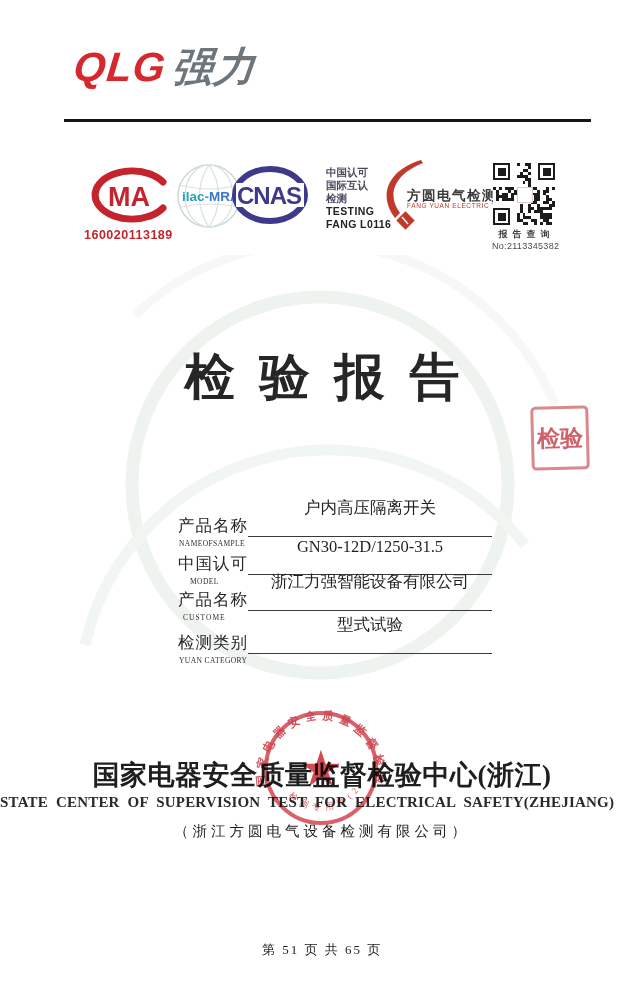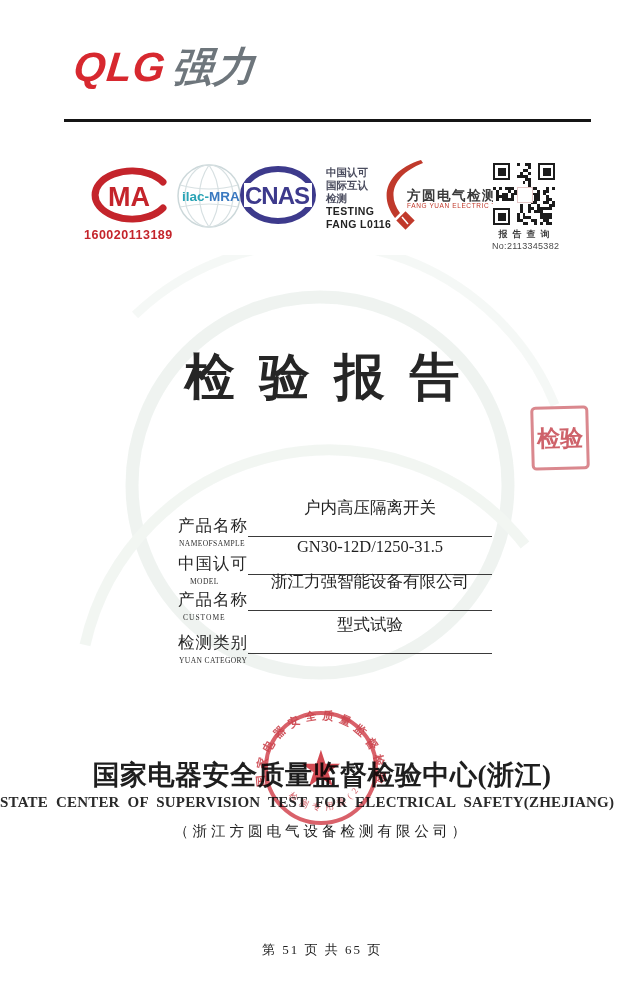--- a/index.html
+++ b/index.html
@@ -14,21 +14,21 @@
   .brand .qlg{color:#d7282f;}
   .brand .cn{color:#6e767c;margin-left:6px;}
   .rule{left:64px;top:119px;width:527px;height:3px;background:#151515;}
 
   
   .cma{left:84px;top:167px;width:86px;text-align:center;}
   .cma-num{margin-top:1px;color:#c4242b;font-weight:bold;
            font-family:"Liberation Sans",sans-serif;font-size:12.5px;letter-spacing:.5px;}
   .ilac{left:176px;top:163px;width:66px;height:66px;}
   .ilac svg{display:block;}
-  .cnas-logo{left:240px;top:166px;}
+  .cnas-logo{left:232px;top:166px;}
   .cnas-txt{left:326px;top:166px;font-family:"Liberation Sans",sans-serif;line-height:12.5px;
             font-size:10.5px;font-weight:bold;color:#4a4c5e;white-space:nowrap;}
   .cnas-txt .en{color:#232323;letter-spacing:.4px;}
   .cnas-txt div{margin-bottom:.5px;}
   .fy-swoosh{left:381px;top:160px;}
   .fy-name{left:407px;top:187px;font-family:"Liberation Sans",sans-serif;font-weight:bold;
            font-size:13.5px;color:#3a3a3a;letter-spacing:1.5px;white-space:nowrap;}
   .fy-sub{left:407px;top:202px;font-family:"Liberation Sans",sans-serif;font-size:6.5px;
           color:#c0392b;letter-spacing:.6px;white-space:nowrap;}
   .qr-wrap{left:492px;top:163px;width:64px;text-align:center;}

